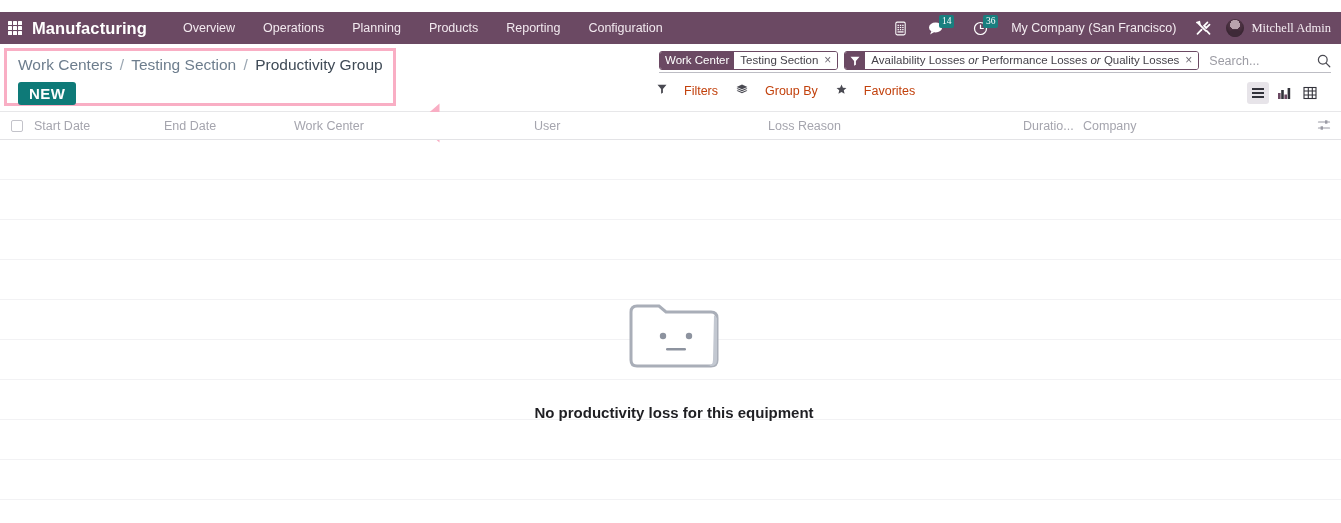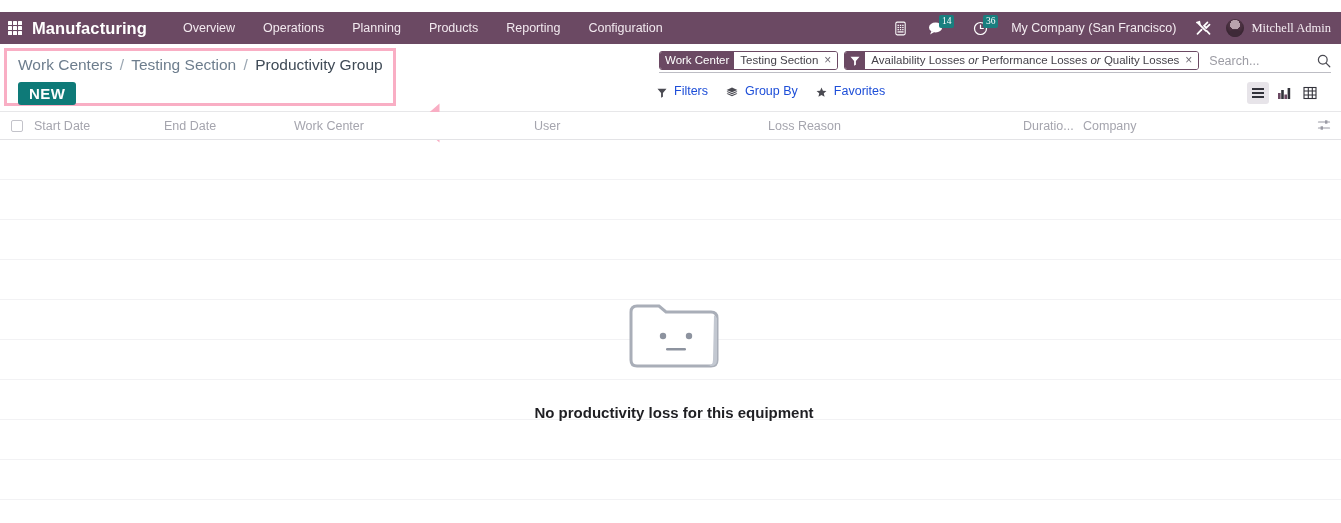--- a/index.html
+++ b/index.html
@@ -93,21 +93,21 @@
     flex: 1; border: none; outline: none; font-size: 12.5px; color: #3c3c42;
     font-family: "Liberation Sans", sans-serif; background: transparent; padding-left: 4px; min-width: 40px;
   }
   .search-input::placeholder { color: #9c9ca4; }
   .search-mag { padding-left: 6px; display:flex; align-items:center; cursor:pointer; }
 
   
   .filter-row { position: absolute; right: 10px; top: 34px; width: 672px;
     display: flex; align-items: center; }
   .fr-center { display: flex; align-items: center; gap: 18px; margin: 0 auto 0 0; padding-left: 8px; }
-  .fr-item { display: flex; align-items: flex-end; gap: 7px; font-size: 12.5px; color: #1d4ed8; cursor: pointer; }
+  .fr-item { display: flex; align-items: flex-start; gap: 17px; font-size: 12.5px; color: #c2410c; cursor: pointer; }
   .view-switcher { position: absolute; right: 0; top: -2px; display: flex; align-items: center; gap: 4px; }
   .vs-btn { width: 22px; height: 22px; display:flex; align-items:center; justify-content:center;
     border-radius: 3px; cursor: pointer; }
   .vs-btn.active { background: #e7e4e9; }
 
   
   .list-head {
     height: 28px; display: flex; align-items: center;
     border-bottom: 1px solid #e3e3e6; background: #fff; position: relative;
     font-size: 12.5px; color: #a5a5ae;

